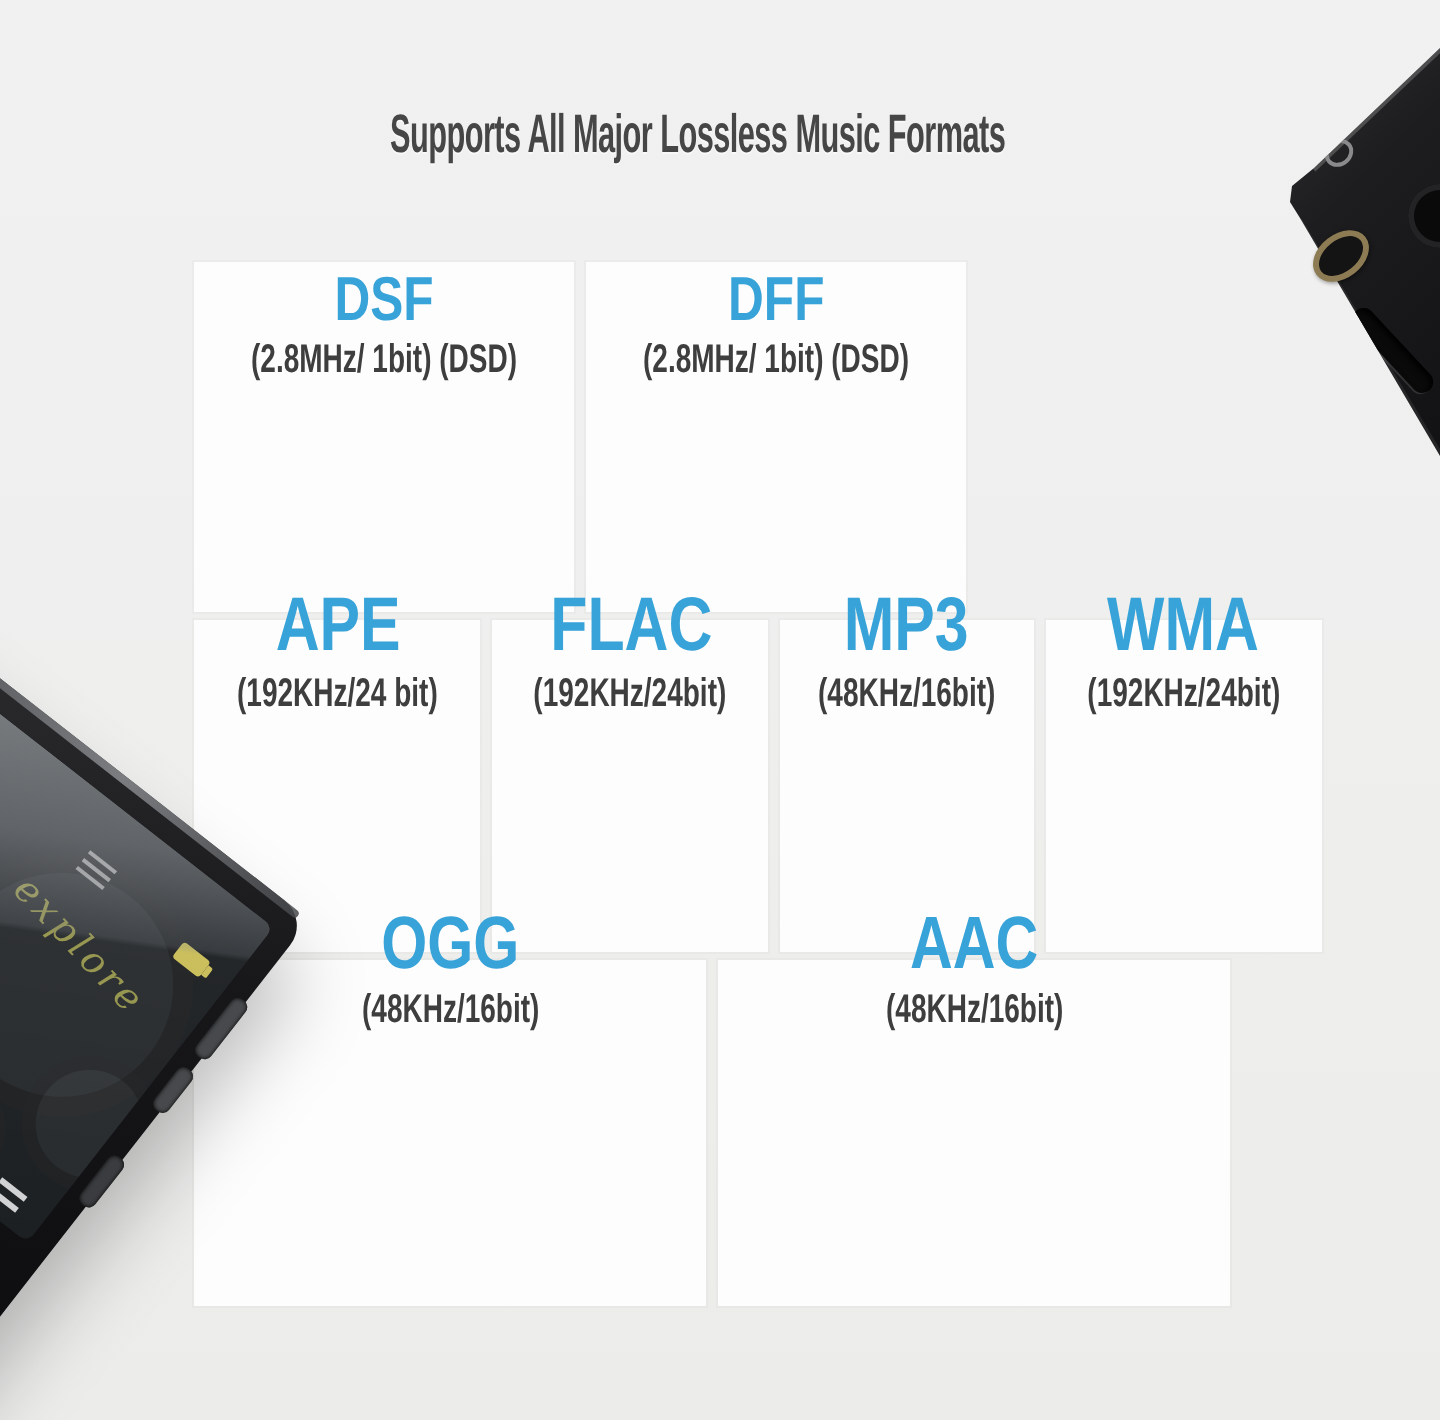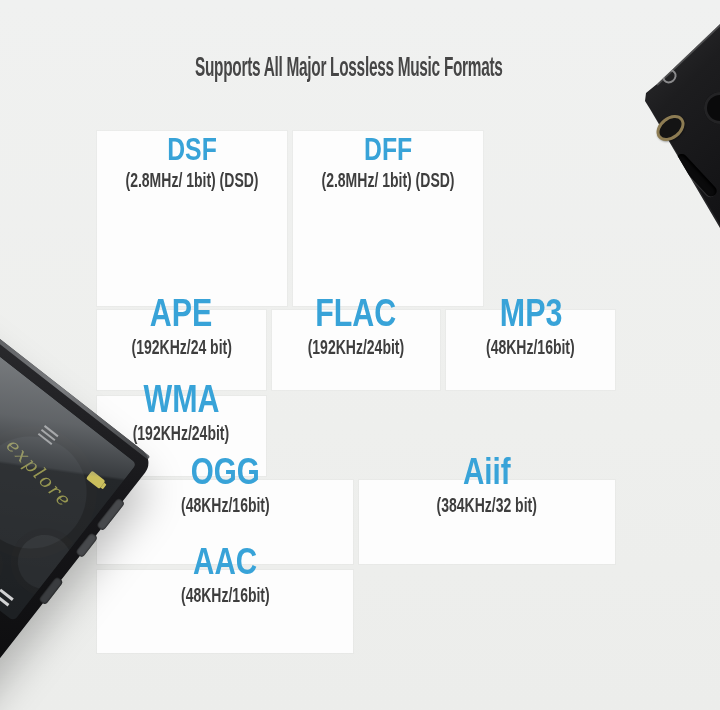--- a/index.html
+++ b/index.html
@@ -14,21 +14,21 @@
     position:absolute;top:52px;left:0;width:698px;text-align:center;z-index:1;
     font-size:27px;font-weight:700;color:#464646;white-space:nowrap;
     text-shadow:0 1px 0 rgba(255,255,255,.55);
   }
   .squeeze{display:inline-block;transform:scaleX(.57);letter-spacing:-.5px;}
 
   
   .grid{position:absolute;left:97px;top:131px;width:518px;z-index:1;}
   .row{display:grid;gap:6px;margin-bottom:4px;}
   .row1{grid-template-columns:repeat(3,1fr);height:175px;}
-  .row2{grid-template-columns:repeat(3,1fr);height:166px;}
+  .row2{grid-template-columns:repeat(4,1fr);height:166px;}
   .row3{grid-template-columns:repeat(2,1fr);height:173px;margin-bottom:0;}
   .card{
     background:#fdfdfd;display:flex;flex-direction:column;
     align-items:center;justify-content:flex-start;
     box-shadow:0 0 0 1px rgba(0,0,0,0.02);
   }
   .txt{display:flex;flex-direction:column;align-items:center;}
   .row1 .txt{transform:translateY(3px);}
   .row2 .txt{transform:translateY(-16px);}
   .row3 .txt{transform:translateY(-27px);}
@@ -164,26 +164,20 @@
 
     <div class="row row3">
       <div class="card">
         <div class="txt">
           <span class="fmt-name">OGG</span>
           <span class="fmt-spec">(48KHz/16bit)</span>
         </div>
       </div>
       <div class="card">
         <div class="txt">
-          <span class="fmt-name">Aiif</span>
-          <span class="fmt-spec">(384KHz/32 bit)</span>
-        </div>
-      </div>
-      <div class="card">
-        <div class="txt">
           <span class="fmt-name">AAC</span>
           <span class="fmt-spec">(48KHz/16bit)</span>
         </div>
       </div>
     </div>
 
   </div>
 
   <div class="device-left">
     <div class="chamfer"></div>

